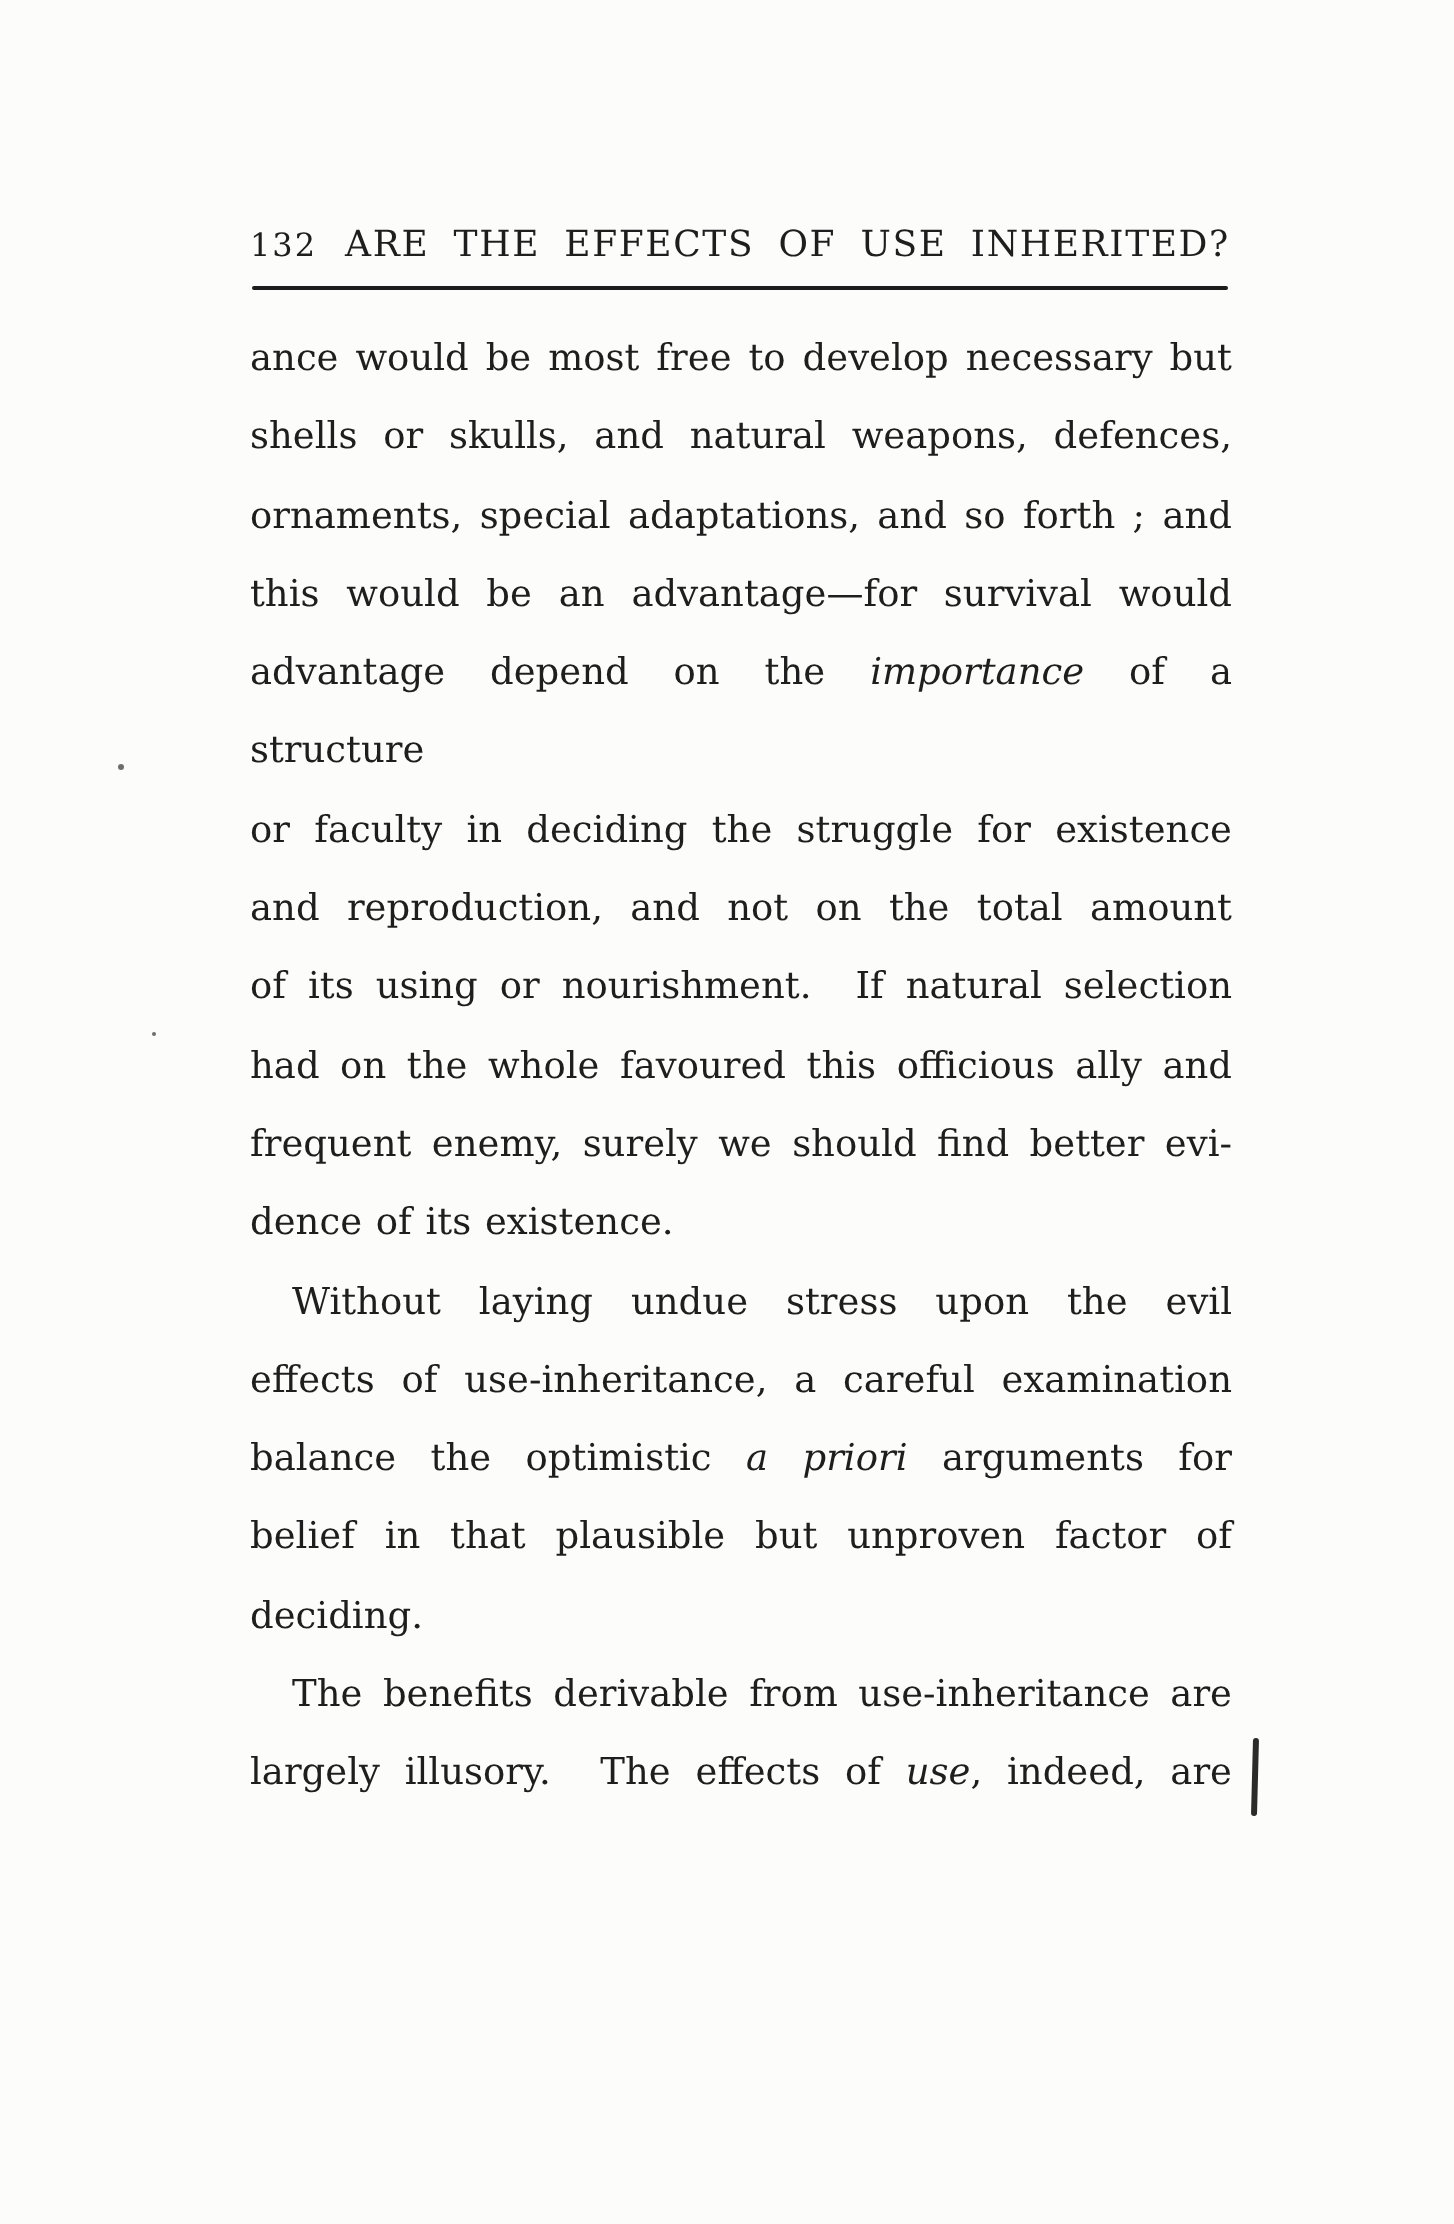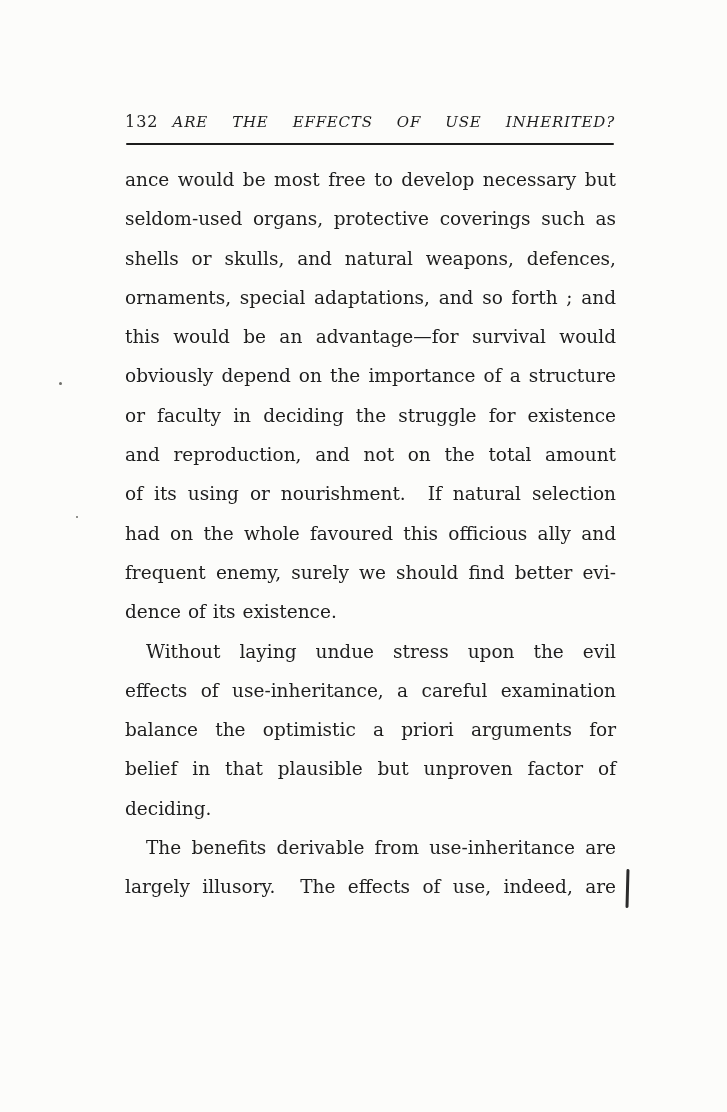--- a/index.html
+++ b/index.html
@@ -26,22 +26,21 @@
     align-items: baseline;
   }
   .pagenum {
     font-size: 16px;
     letter-spacing: 1px;
     flex: 0 0 auto;
   }
   .running-title {
     flex: 1 1 auto;
     padding-left: 14px;
-    font-style: italic;
-    font-size: 15px;
+    font-size: 18px;
     letter-spacing: 0.8px;
     text-align: justify;
     text-align-last: justify;
     white-space: nowrap0; 
   }
   .rule {
     position: absolute;
     left: 126px;
     top: 143px;
     width: 488px;
@@ -63,20 +62,21 @@
     text-align-last: justify;
     word-spacing: 1px;
   }
   .line.para-end {
     text-align-last: left;
   }
   .line.indent {
     text-indent: 21px;
   }
   .italic {
+    font-style: italic;
   }
   .margin-mark {
     position: absolute;
     left: 626px;
     top: 869px;
     width: 2.6px;
     height: 39px;
     background: #2b2b2b;
     border-radius: 2px;
     transform: rotate(1.5deg);
@@ -96,25 +96,24 @@
 
   <div class="header">
     <span class="pagenum">132</span>
     <span class="running-title">ARE THE EFFECTS OF USE INHERITED?</span>
   </div>
 
   <div class="rule"></div>
 
   <div class="page-body">
       <div class="line"><span class="">ance would be most free to develop necessary but</span></div>
-      <div class="line"><span class="">seldom-used organs, protective coverings such as</span></div>
       <div class="line"><span class="">shells or skulls, and natural weapons, defences,</span></div>
       <div class="line"><span class="">ornaments, special adaptations, and so forth ; and</span></div>
       <div class="line"><span class="">this would be an advantage—for survival would</span></div>
-      <div class="line"><span class="">obviously depend on the </span><span class="italic">importance</span><span class=""> of a structure</span></div>
+      <div class="line"><span class="">advantage depend on the </span><span class="italic">importance</span><span class=""> of a structure</span></div>
       <div class="line"><span class="">or faculty in deciding the struggle for existence</span></div>
       <div class="line"><span class="">and reproduction, and not on the total amount</span></div>
       <div class="line"><span class="">of its using or nourishment.&nbsp; If natural selection</span></div>
       <div class="line"><span class="">had on the whole favoured this officious ally and</span></div>
       <div class="line"><span class="">frequent enemy, surely we should find better evi-</span></div>
       <div class="line para-end"><span class="">dence of its existence.</span></div>
       <div class="line indent"><span class="">Without laying undue stress upon the evil</span></div>
       <div class="line"><span class="">effects of use-inheritance, a careful examination</span></div>
       <div class="line"><span class="">balance the optimistic </span><span class="italic">a priori</span><span class=""> arguments for</span></div>
       <div class="line"><span class="">belief in that plausible but unproven factor of</span></div>

